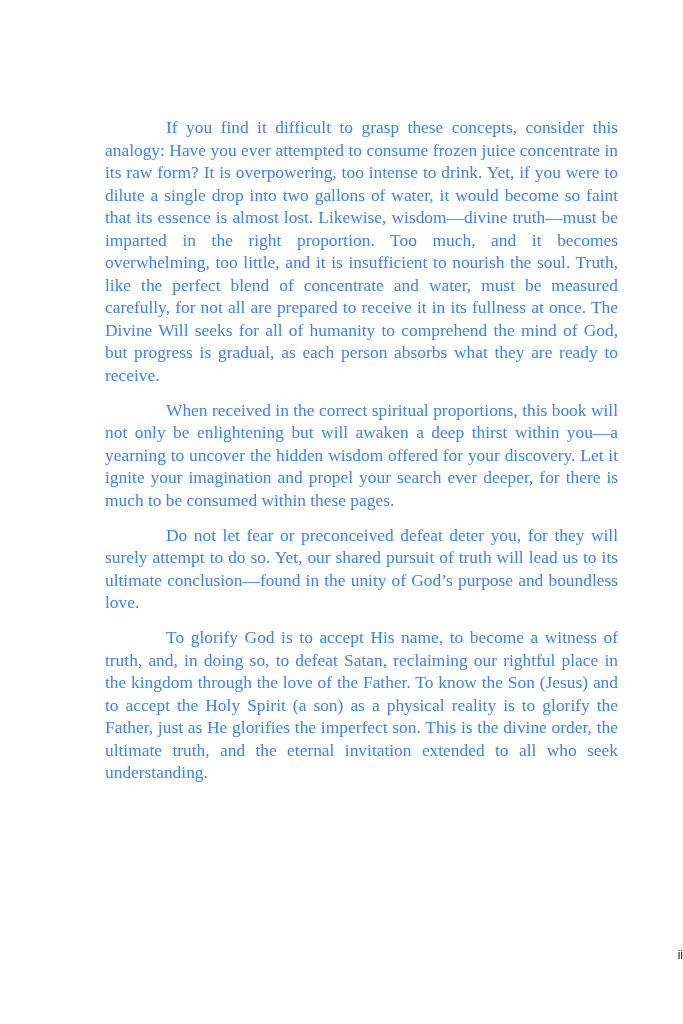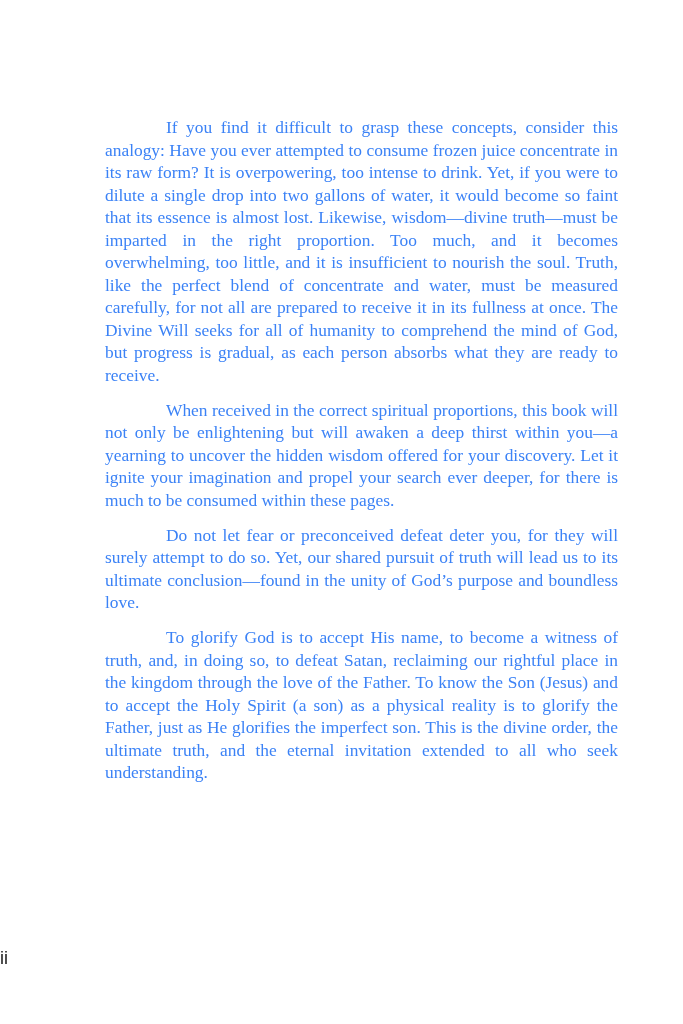--- a/index.html
+++ b/index.html
@@ -35,23 +35,23 @@
       margin: 0 0 12.5px 0;
       text-align: justify;
       text-indent: 61px;
       hyphens: none;
     }
     .page-number {
       position: absolute;
       left: 0;
       width: 683px;
       top: 948px;
-      text-align: left;
+      text-align: right;
       font-family: "Liberation Sans", "DejaVu Sans", sans-serif;
-      font-size: 18px;
+      font-size: 12px;
       color: #222222;
     }
   </style>
 </head>
 <body>
 
 <div class="page">
   <div class="text-block">
     <p>If you find it difficult to grasp these concepts, consider this analogy: Have you ever attempted to consume frozen juice concentrate in its raw form? It is overpowering, too intense to drink. Yet, if you were to dilute a single drop into two gallons of water, it would become so faint that its essence is almost lost. Likewise, wisdom—divine truth—must be imparted in the right proportion. Too much, and it becomes overwhelming, too little, and it is insufficient to nourish the soul. Truth, like the perfect blend of concentrate and water, must be measured carefully, for not all are prepared to receive it in its fullness at once. The Divine Will seeks for all of humanity to comprehend the mind of God, but progress is gradual, as each person absorbs what they are ready to receive.</p>
     <p>When received in the correct spiritual proportions, this book will not only be enlightening but will awaken a deep thirst within you—a yearning to uncover the hidden wisdom offered for your discovery. Let it ignite your imagination and propel your search ever deeper, for there is much to be consumed within these pages.</p>

